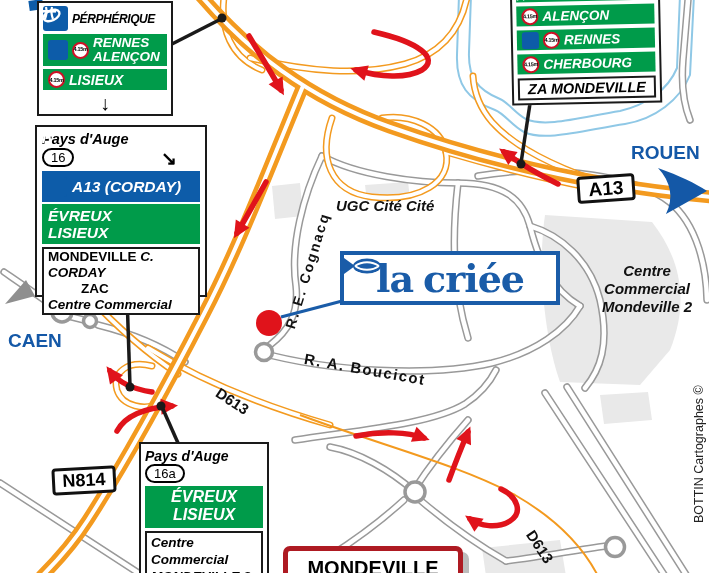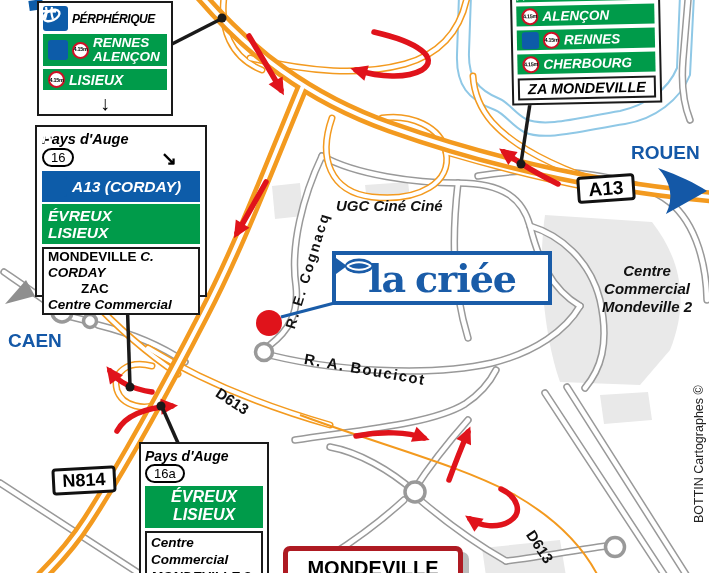--- a/index.html
+++ b/index.html
@@ -238,21 +238,21 @@
   <div class="whitebox" style="margin-top:3px;padding:0 4px;font-size:13.5px;line-height:1.18;">
     <div>
       <span style="font-weight:bold;">MONDEVILLE</span>
       <span style="font-weight:bold;font-style:italic;">C. CORDAY</span>
     </div>
     <div style="font-weight:bold;margin-left:33px;">ZAC</div>
     <div style="font-weight:bold;font-style:italic;">Centre Commercial</div>
   </div>
 </div>
 
-<div style="position:absolute;left:332px;top:251px;width:220px;height:54px;background:#fff;border:4px solid #1a5ca8;
+<div style="position:absolute;left:340px;top:251px;width:220px;height:54px;background:#fff;border:4px solid #1a5ca8;
             box-sizing:border-box;display:flex;align-items:center;justify-content:center;gap:3px;
             font-family:'DejaVu Serif', serif;font-weight:bold;color:#1a5ca8;font-size:38px;letter-spacing:-1px;">
   <span>la</span>
   <span style="display:inline-flex;margin:6px 2px 0 2px;">
     <svg width="38" height="22" viewBox="0 0 38 22">
       <polygon points="0,3 11,11 0,19" fill="#1a5ca8"></polygon>
       <ellipse cx="23" cy="11" rx="14" ry="7.5" fill="#1a5ca8"></ellipse>
       <path d="M11,11 C18,6 28,6 35,11 M11,11 C18,16 28,16 35,11" stroke="#fff" stroke-width="1.8" fill="none"></path>
     </svg>
   </span>
@@ -281,21 +281,21 @@
 
 <div style="position:absolute;left:577px;top:175px;width:58px;height:27px;background:#fff;border:3.5px solid #111;
             border-radius:4px;box-sizing:border-box;text-align:center;font-weight:bold;font-size:19px;line-height:21px;
             transform:rotate(-4deg);">A13</div>
 <div style="position:absolute;left:52px;top:467px;width:64px;height:27px;background:#fff;border:3.5px solid #111;
             border-radius:4px;box-sizing:border-box;text-align:center;font-weight:bold;font-size:18px;line-height:21px;
             transform:rotate(-3deg);">N814</div>
 
 <div class="lbl bluelbl" style="left:631px;top:142px;font-size:19px;">ROUEN</div>
 <div class="lbl bluelbl" style="left:8px;top:330px;font-size:19px;">CAEN</div>
-<div class="lbl" style="left:336px;top:197px;font-size:15px;font-style:italic;">UGC Ciné Ciné</div>
+<div class="lbl" style="left:336px;top:197px;font-size:15px;font-style:italic;">UGC Cité Cité</div>
 <div class="lbl" style="left:553px;top:262px;width:142px;text-align:center;font-size:15px;font-style:italic;line-height:1.2;white-space:normal;padding-left:23px;">
   <div>Centre</div>
   <div>Commercial</div>
   <div>Mondeville 2</div>
 </div>
 <div class="lbl" style="left:282px;top:326px;font-size:14px;letter-spacing:2px;transform:rotate(-73deg);transform-origin:0 0;">R. E. Cognacq</div>
 <div class="lbl" style="left:306px;top:350px;font-size:15px;letter-spacing:1.5px;transform:rotate(10deg);transform-origin:0 0;">R. A. Boucicot</div>
 <div class="lbl" style="left:222px;top:384px;font-size:15px;transform:rotate(33deg);transform-origin:0 0;">D613</div>
 <div class="lbl" style="left:537px;top:527px;font-size:15px;transform:rotate(56deg);transform-origin:0 0;">D613</div>
 <div style="position:absolute;left:692px;top:523px;font-size:12.5px;color:#222;white-space:nowrap;

